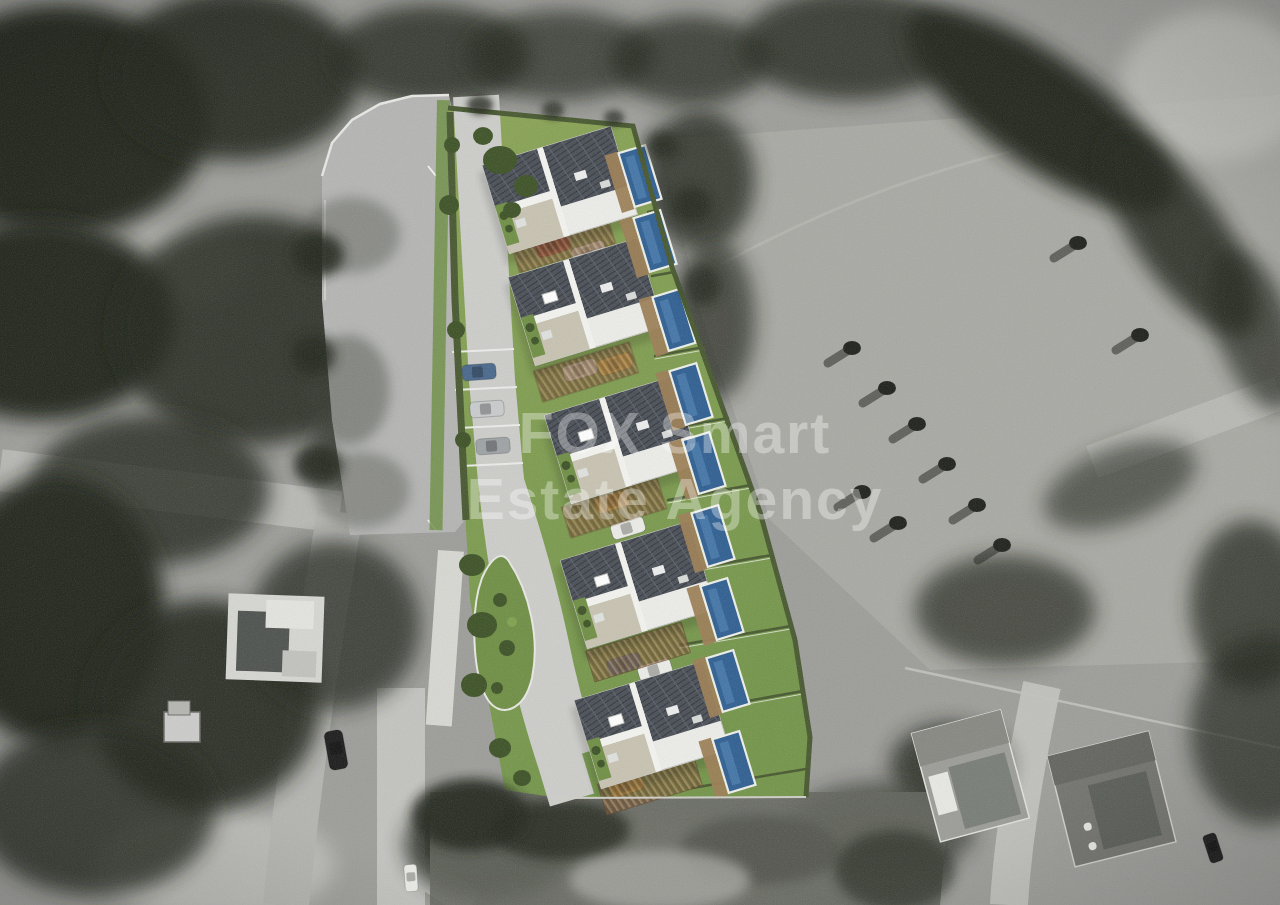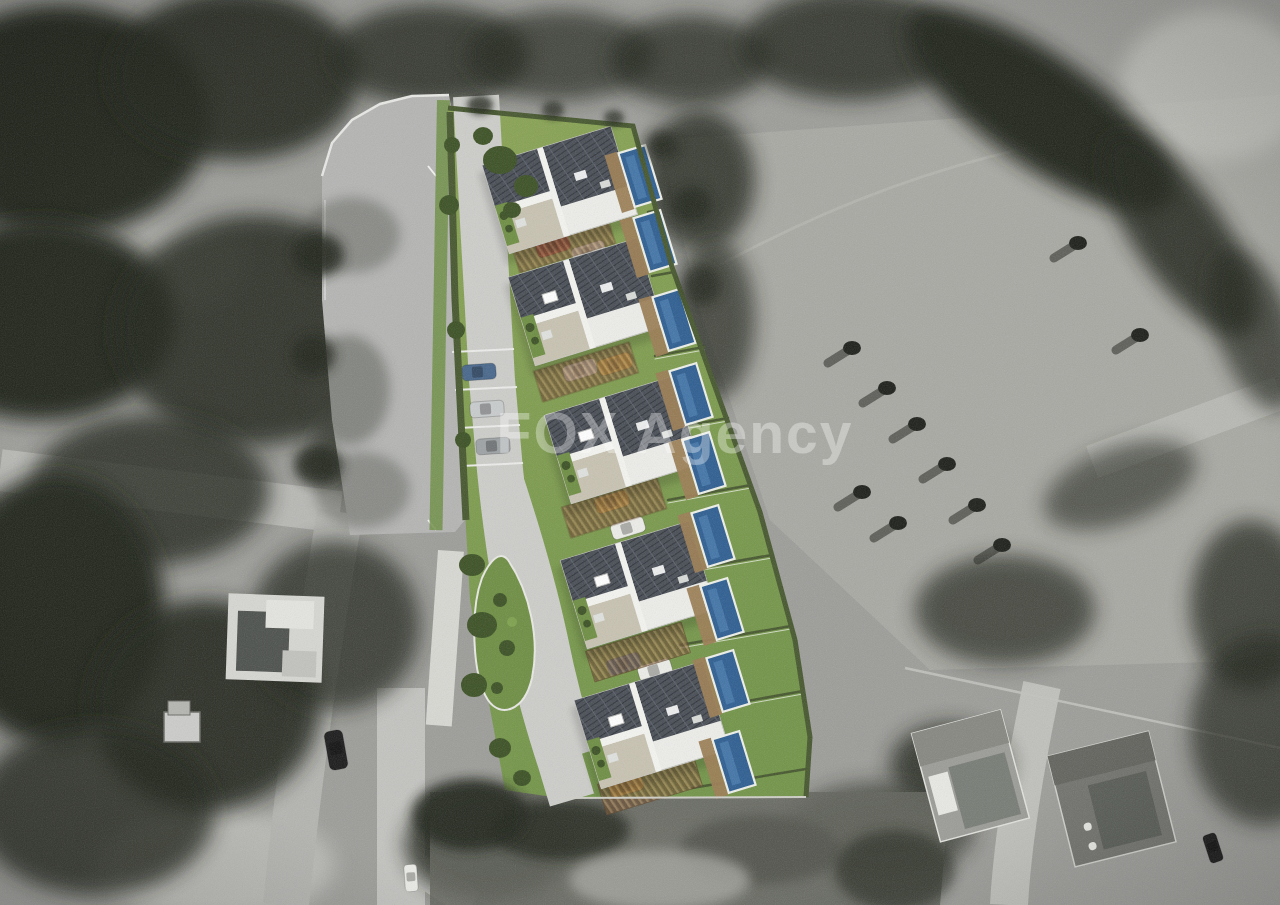--- a/index.html
+++ b/index.html
@@ -333,15 +333,16 @@
     <ellipse cx="662" cy="145" rx="16" ry="14" filter="url(#b6)" opacity="0.85"></ellipse>
     <ellipse cx="692" cy="205" rx="20" ry="18" filter="url(#b6)" opacity="0.8"></ellipse>
     <ellipse cx="703" cy="285" rx="18" ry="20" filter="url(#b6)" opacity="0.75"></ellipse>
   </g>
 
   <rect width="1280" height="905" filter="url(#grain)"></rect>
   <rect width="1280" height="905" fill="url(#vig)"></rect>
 </svg>
 
   <div class="watermark">
-    <div>FOX Agency</div>
+    <div>FOX Smart</div>
+    <div>Estate Agency</div>
   </div>
 </div>
 
 </body></html>

